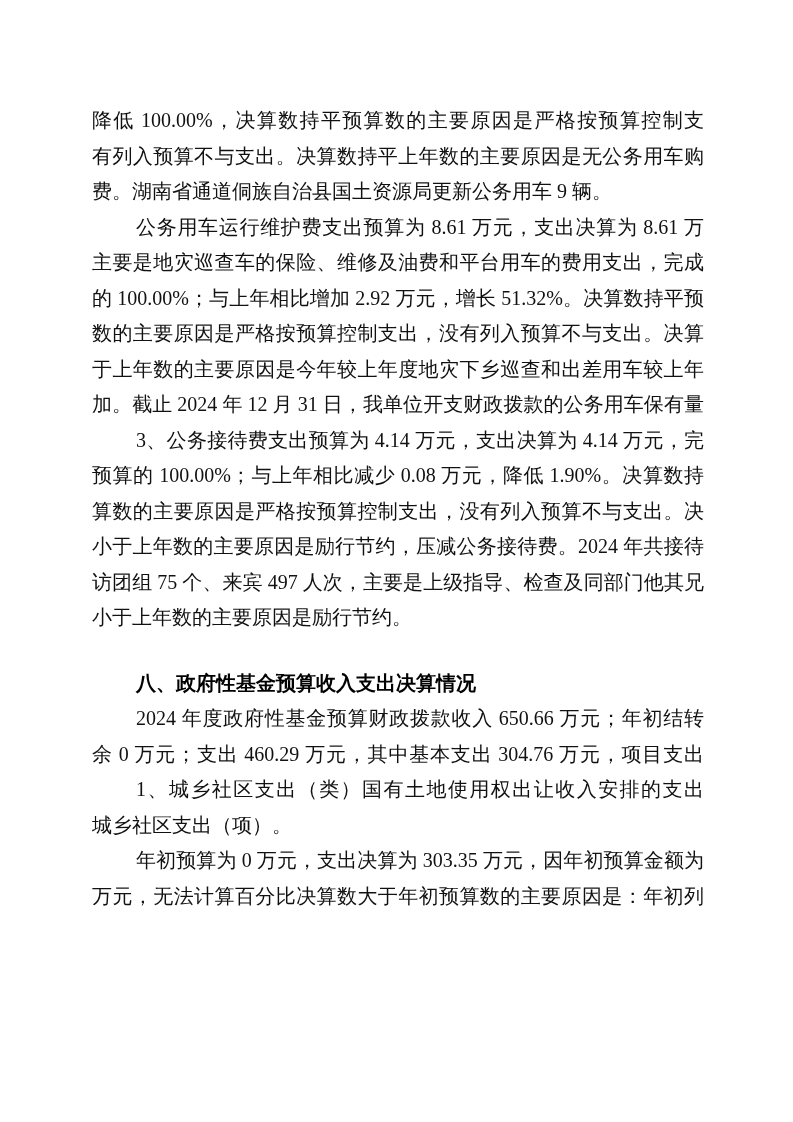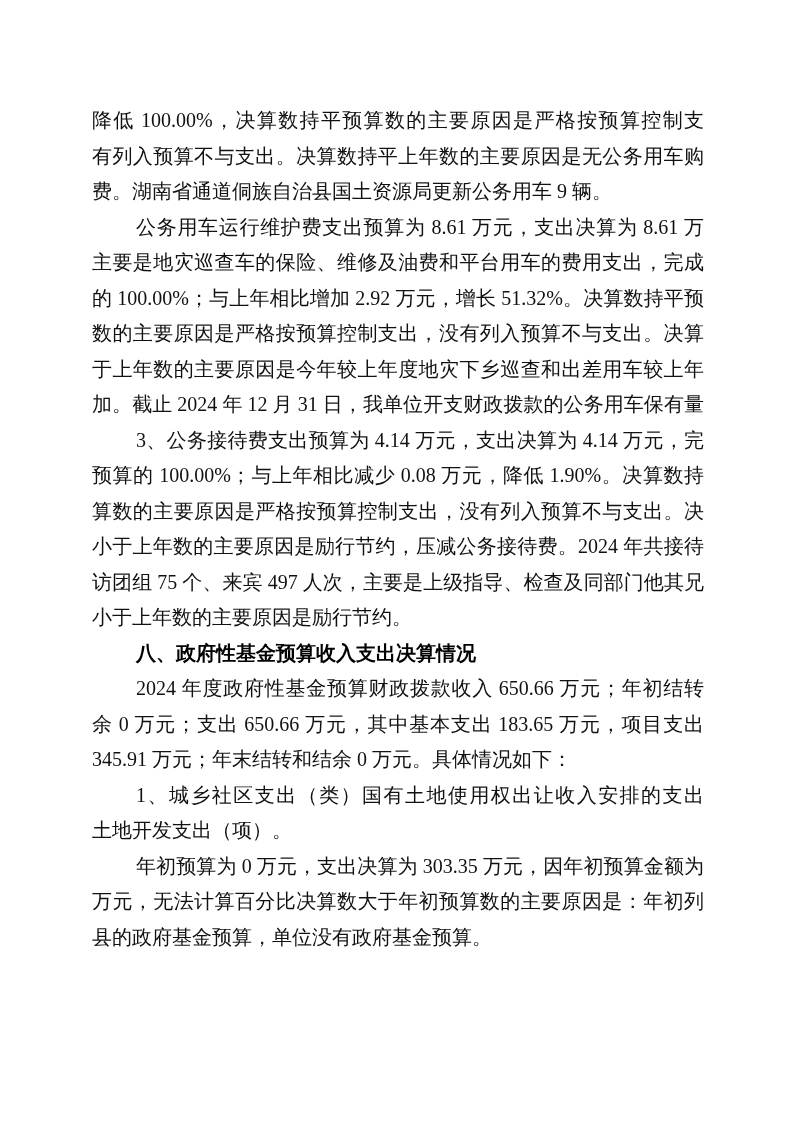--- a/index.html
+++ b/index.html
@@ -43,20 +43,21 @@
     padding-left: 44px;
   }
   .line.end {
     text-align-last: left;
   }
   .line.heading {
     font-family: "Liberation Sans", "DejaVu Sans", sans-serif;
     font-weight: bold;
     color: #000000;
     text-align-last: left;
+    margin-top: 30px;
   }
 </style>
 </head>
 <body style="background: rgb(255, 255, 255);">
 
 <div class="page">
   <div class="textblock" id="textblock">
       <div class="paragraph">
         <div class="line">降低 100.00%，决算数持平预算数的主要原因是严格按预算控制支出，没</div>
         <div class="line">有列入预算不与支出。决算数持平上年数的主要原因是无公务用车购置</div>
@@ -76,26 +77,24 @@
         <div class="line">算数的主要原因是严格按预算控制支出，没有列入预算不与支出。决算数</div>
         <div class="line">小于上年数的主要原因是励行节约，压减公务接待费。2024 年共接待来</div>
         <div class="line">访团组 75 个、来宾 497 人次，主要是上级指导、检查及同部门他其兄弟</div>
         <div class="line end">小于上年数的主要原因是励行节约。</div>
       </div>
       <div class="paragraph">
         <div class="line indent end heading">八、政府性基金预算收入支出决算情况</div>
       </div>
       <div class="paragraph">
         <div class="line indent">2024 年度政府性基金预算财政拨款收入 650.66 万元；年初结转和结</div>
-        <div class="line">余 0 万元；支出 650.66 万元，其中基本支出 183.65 万元，项目支出</div>
-        <div class="line end">345.91 万元；年末结转和结余 0 万元。具体情况如下：</div>
+        <div class="line">余 0 万元；支出 460.29 万元，其中基本支出 304.76 万元，项目支出</div>
       </div>
       <div class="paragraph">
         <div class="line indent">1、城乡社区支出（类）国有土地使用权出让收入安排的支出（款）</div>
-        <div class="line end">土地开发支出（项）。</div>
+        <div class="line end">城乡社区支出（项）。</div>
       </div>
       <div class="paragraph">
         <div class="line indent">年初预算为 0 万元，支出决算为 303.35 万元，因年初预算金额为 0</div>
         <div class="line">万元，无法计算百分比决算数大于年初预算数的主要原因是：年初列入全</div>
-        <div class="line end">县的政府基金预算，单位没有政府基金预算。</div>
       </div>
     </div>
 </div>
 
 </body></html>

